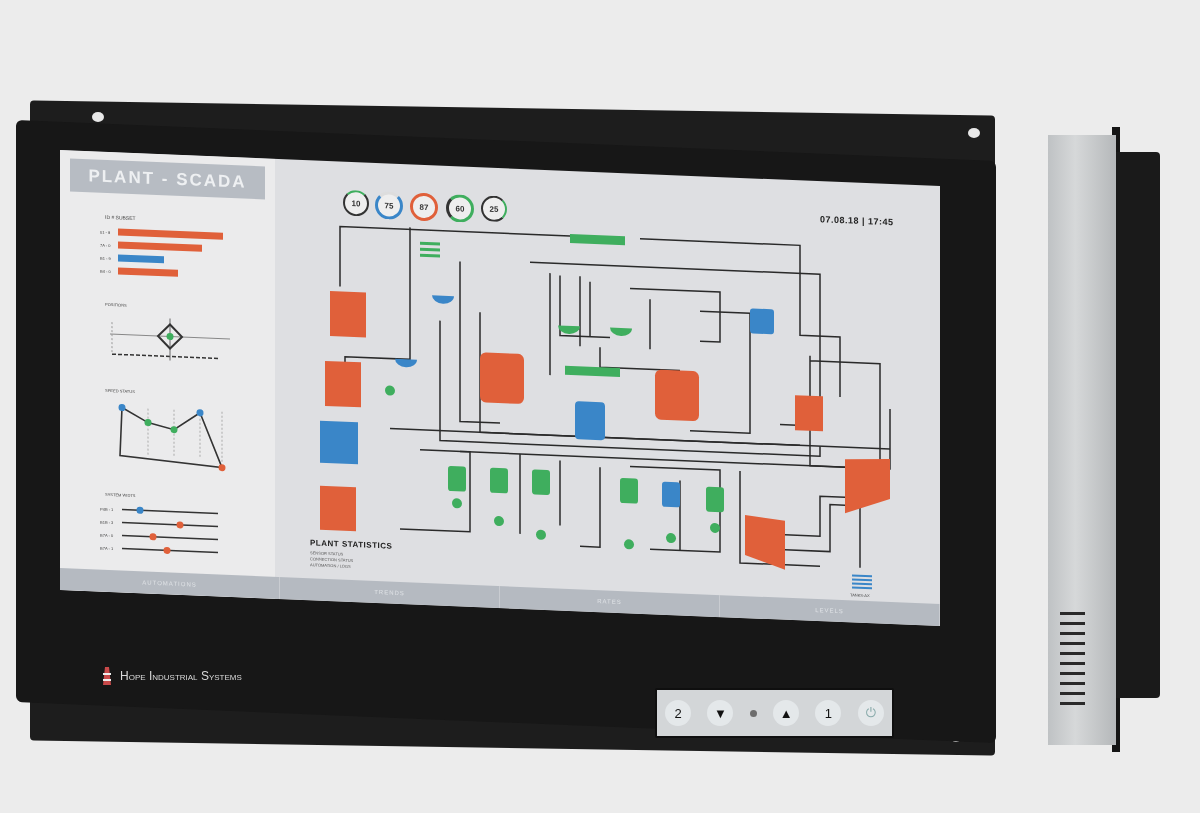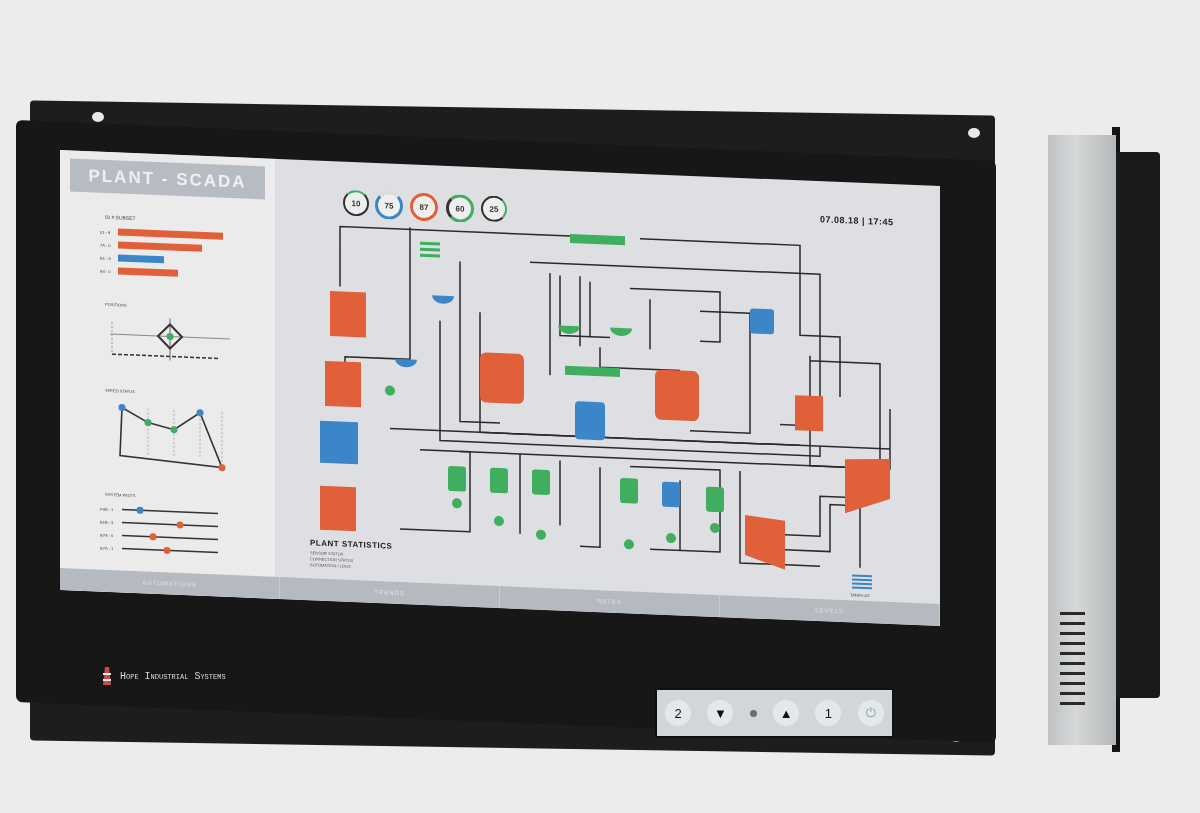--- a/index.html
+++ b/index.html
@@ -17,21 +17,21 @@
   .gauge{position:absolute;width:22px;height:22px;border-radius:50%;display:flex;align-items:center;justify-content:center;font-size:8px;font-weight:bold;color:#333;background:#eee;}
   .datetime{position:absolute;font-size:9px;font-weight:bold;color:#222;letter-spacing:0.5px;}
   .bottom-nav{position:absolute;left:0;bottom:0;width:100%;height:22px;display:flex;background:#b5bac1;}
   .nav-tab{flex:1;display:flex;align-items:center;justify-content:center;color:#dfe2e6;font-size:6px;letter-spacing:1px;border-right:1px solid #c9ccd1;}
   .stats-title{position:absolute;font-size:8px;font-weight:bold;color:#222;letter-spacing:0.5px;}
   .stats-line{position:absolute;font-size:4px;color:#555;}
   
   .btn-strip{position:absolute;left:655px;top:688px;width:235px;height:46px;background:#d3d6d8;border:2px solid #0f0f0f;border-radius:2px;display:flex;align-items:center;justify-content:space-around;}
   .hw-btn{width:26px;height:26px;border-radius:50%;background:#e4e8ea;display:flex;align-items:center;justify-content:center;font-size:13px;color:#111;}
   .led{width:7px;height:7px;border-radius:50%;background:#6d6d6d;}
-  .logo{position:absolute;left:100px;top:665px;display:flex;align-items:center;gap:6px;color:#d9d9d9;font-family:Liberation Mono, monospace;font-size:10px;font-variant:small-caps;}
+  .logo{position:absolute;left:100px;top:665px;display:flex;align-items:center;gap:6px;color:#d9d9d9;font-family:Liberation Sans, sans-serif;font-size:12px;font-variant:small-caps;}
   
   .side-metal{position:absolute;left:1048px;top:135px;width:68px;height:610px;background:linear-gradient(90deg,#bfc2c4,#d6d8d9 40%,#b5b8ba);}
   .side-black{position:absolute;left:1112px;top:152px;width:48px;height:546px;background:#1a1a1a;border-radius:0 4px 4px 0;}
   .side-flange{position:absolute;left:1112px;top:127px;width:8px;height:625px;background:#151515;}
   .vent{position:absolute;left:1060px;width:25px;height:3px;background:#2a2a2a;}
 </style>
 </head>
 <body>
 
 <div class="rear-plate"></div>

